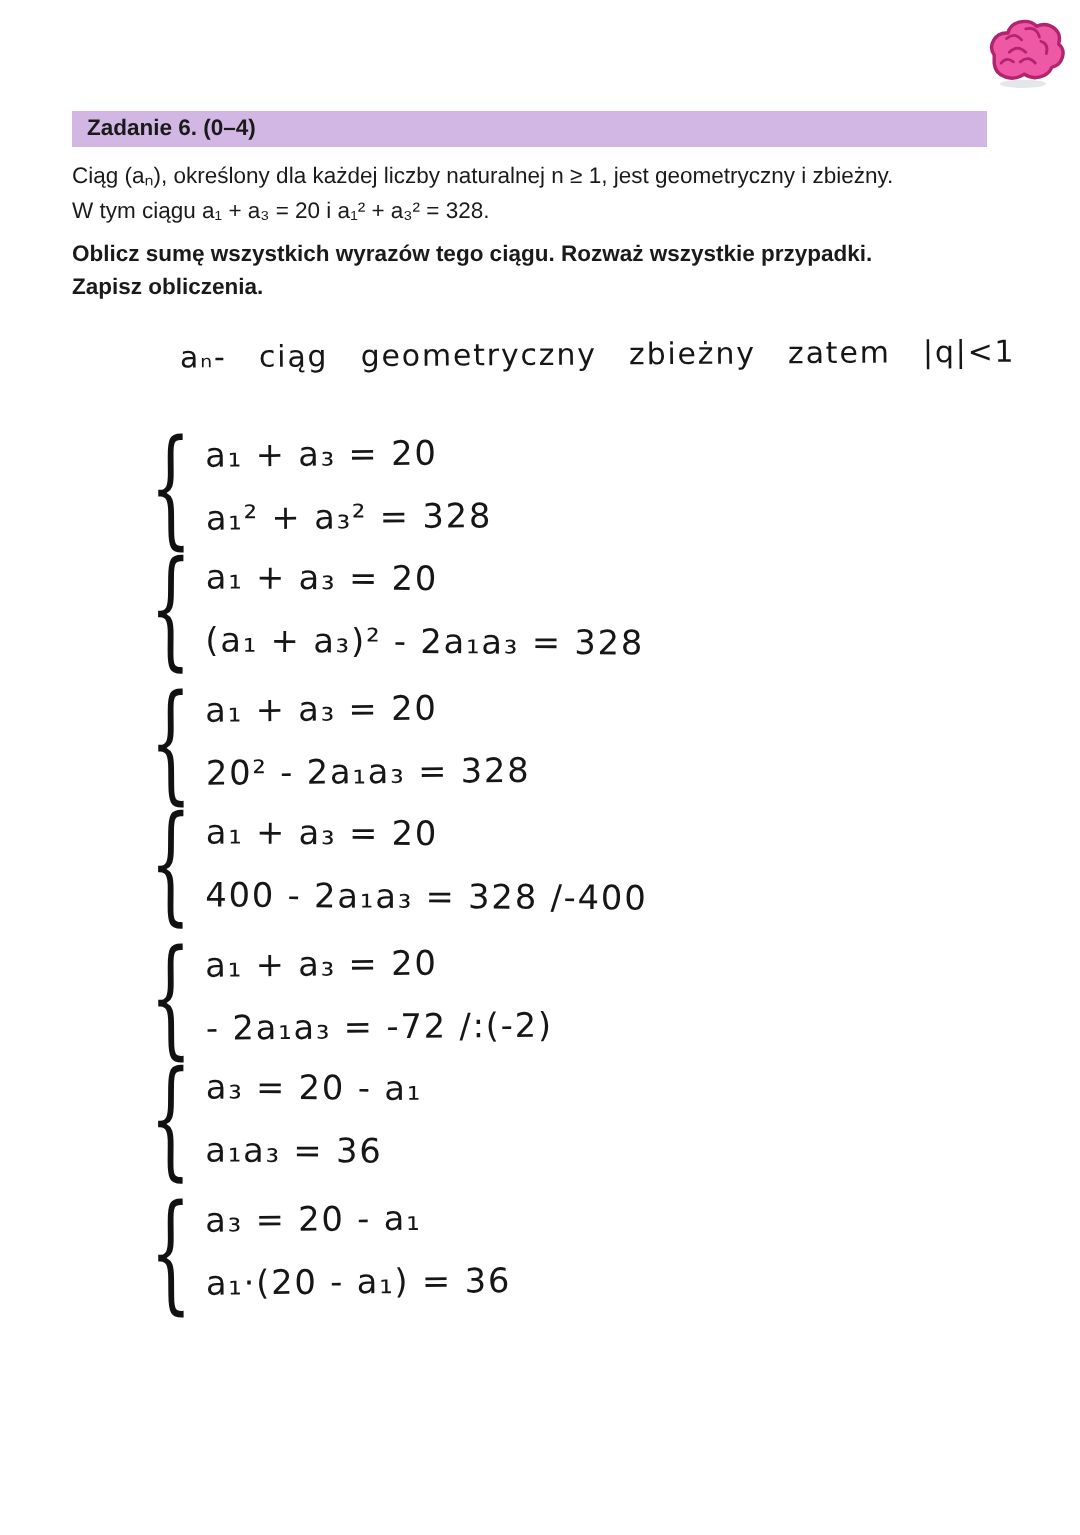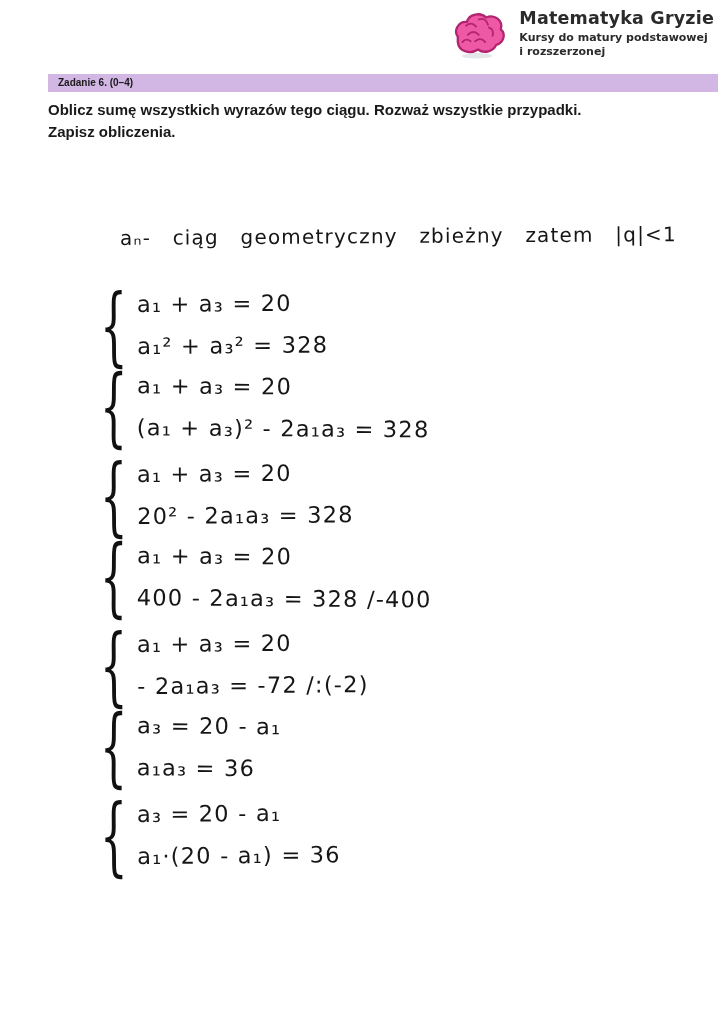--- a/index.html
+++ b/index.html
@@ -37,24 +37,24 @@
     font-size: 11px;
     line-height: 14px;
     color: #2b2b2b;
     margin-top: 3px;
   }
 
   
   .task { position: absolute; left: 48px; top: 74px; width: 624px; }
   .task-header {
     background: #d2b6e4;
-    width: 670px;
+    width: 610px;
     padding: 3px 10px 4px 10px;
     font-weight: bold;
-    font-size: 10px;
+    font-size: 15px;
   }
   .task-body {
     margin-top: 8px;
     font-size: 15px;
     line-height: 23px;
   }
   .task-instruction {
     margin-top: 7px;
     font-weight: bold;
     font-size: 15px;
@@ -118,31 +118,28 @@
     <path d="M14,34 C9,27 15,17 24,18 C26,9 39,7 45,13 C54,9 64,16 61,26 C67,31 64,41 56,43 C53,50 43,53 36,48 C27,54 15,50 14,40 Z" fill="#ef58a5" stroke="#b2256e" stroke-width="2.5" stroke-linejoin="round"></path>
     <g fill="none" stroke="#b2256e" stroke-width="2" stroke-linecap="round">
       <path d="M23,22 q6,-5 11,1"></path>
       <path d="M37,15 q8,-2 10,6"></path>
       <path d="M48,24 q6,2 4,9"></path>
       <path d="M25,32 q6,-6 12,0"></path>
       <path d="M33,39 q6,-5 11,1"></path>
       <path d="M19,40 q4,-5 9,-1"></path>
     </g>
   </svg>
-  <div class="logo-text">
-    <div class="logo-title">Matematyka Gryzie</div>
-    <div class="logo-sub">
-      <div>Kursy do matury podstawowej</div>
-      <div>i rozszerzonej</div>
-    </div>
-  </div>
 </div>
 
 <div class="task">
   <div class="task-header">Zadanie 6. (0–4)</div>
+  <div class="task-body">
+    <div>Ciąg  (aₙ), określony dla każdej liczby naturalnej  n ≥ 1, jest geometryczny i zbieżny.</div>
+    <div>W tym ciągu  a₁ + a₃ = 20  i  a₁² + a₃² = 328.</div>
+  </div>
   <div class="task-instruction">
     <div>Oblicz sumę wszystkich wyrazów tego ciągu. Rozważ wszystkie przypadki.</div>
     <div>Zapisz obliczenia.</div>
   </div>
 </div>
 
 <div class="note hand">aₙ- ciąg geometryczny zbieżny zatem |q|&lt;1</div>
 
 <div class="systems">
 

